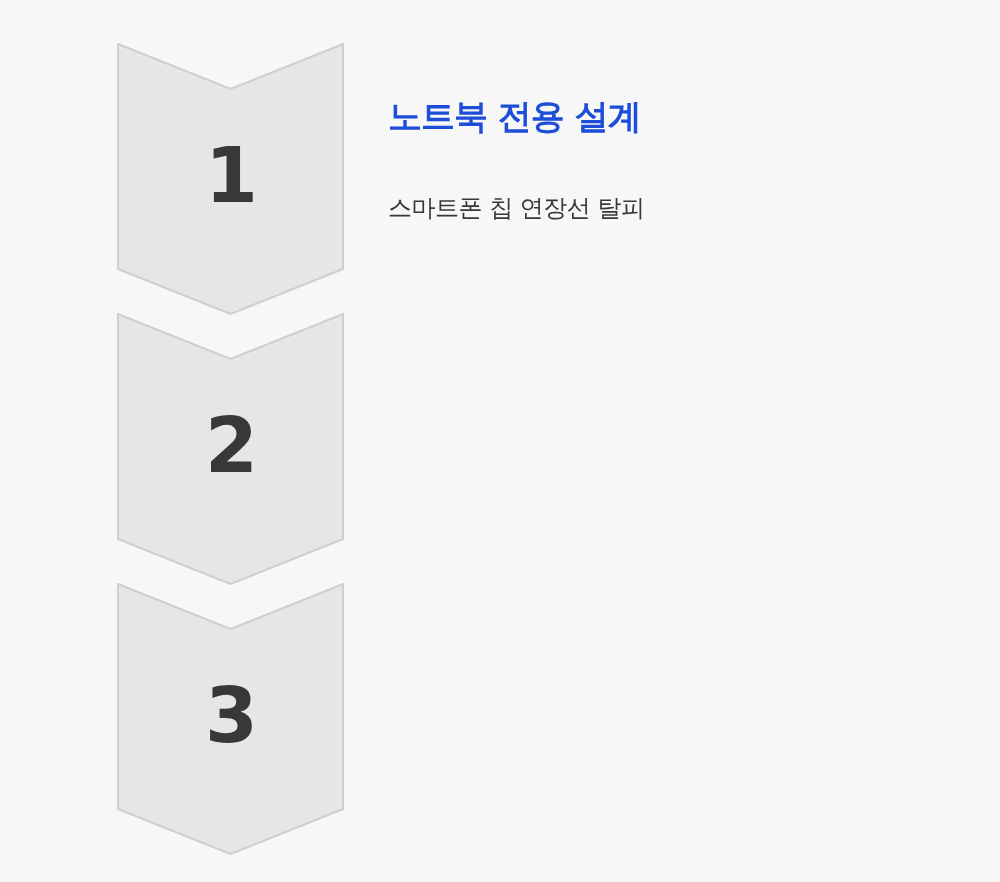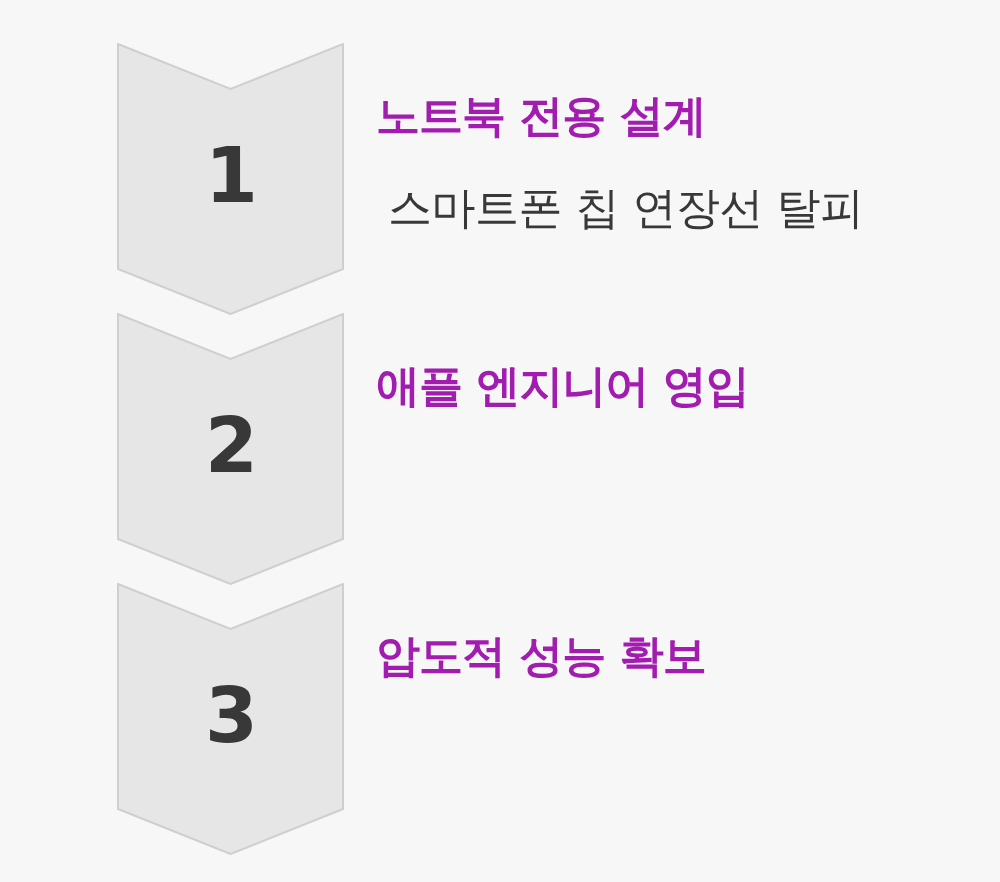--- a/index.html
+++ b/index.html
@@ -15,27 +15,27 @@
   .chevron { position: absolute; left: 117px; top: 0; width: 227px; height: 272px; }
   .chevron svg { display: block; }
   .num {
     position: absolute; left: 117px; width: 227px;
     top: 95px; text-align: center;
     font-family: "DejaVu Sans", "Liberation Sans", sans-serif;
     font-weight: bold; font-size: 76px; line-height: 76px;
     color: #383838; letter-spacing: -2px;
   }
   .title {
-    position: absolute; left: 376px; top: 48px;
-    font-weight: bold; font-size: 44px; line-height: 50px;
-    color: #a21caf; letter-spacing: -1px; white-space: nowrap;
+    position: absolute; left: 388px; top: 48px;
+    font-weight: bold; font-size: 34px; line-height: 50px;
+    color: #1d4ed8; letter-spacing: -1px; white-space: nowrap;
   }
   .desc {
     position: absolute; left: 388px; top: 142px;
-    font-weight: normal; font-size: 44px; line-height: 46px;
+    font-weight: normal; font-size: 24px; line-height: 46px;
     color: #383838; white-space: nowrap; letter-spacing: -0.5px;
   }
 </style>
 </head>
 <body>
 
 <div>
 
   <div class="step" style="top:43px;">
     <div class="chevron">
@@ -48,26 +48,24 @@
     <div class="desc">스마트폰 칩 연장선 탈피</div>
   </div>
 
   <div class="step" style="top:313px;">
     <div class="chevron">
       <svg width="227" height="272" viewBox="0 0 227 272">
         <polygon points="1,1 113.5,46 226,1 226,226 113.5,271 1,226" fill="#e6e6e6" stroke="#cfcfcf" stroke-width="2"></polygon>
       </svg>
     </div>
     <div class="num">2</div>
-    <div class="title">애플 엔지니어 영입</div>
   </div>
 
   <div class="step" style="top:583px;">
     <div class="chevron">
       <svg width="227" height="272" viewBox="0 0 227 272">
         <polygon points="1,1 113.5,46 226,1 226,226 113.5,271 1,226" fill="#e6e6e6" stroke="#cfcfcf" stroke-width="2"></polygon>
       </svg>
     </div>
     <div class="num">3</div>
-    <div class="title">압도적 성능 확보</div>
   </div>
 
 </div>
 
 </body></html>

